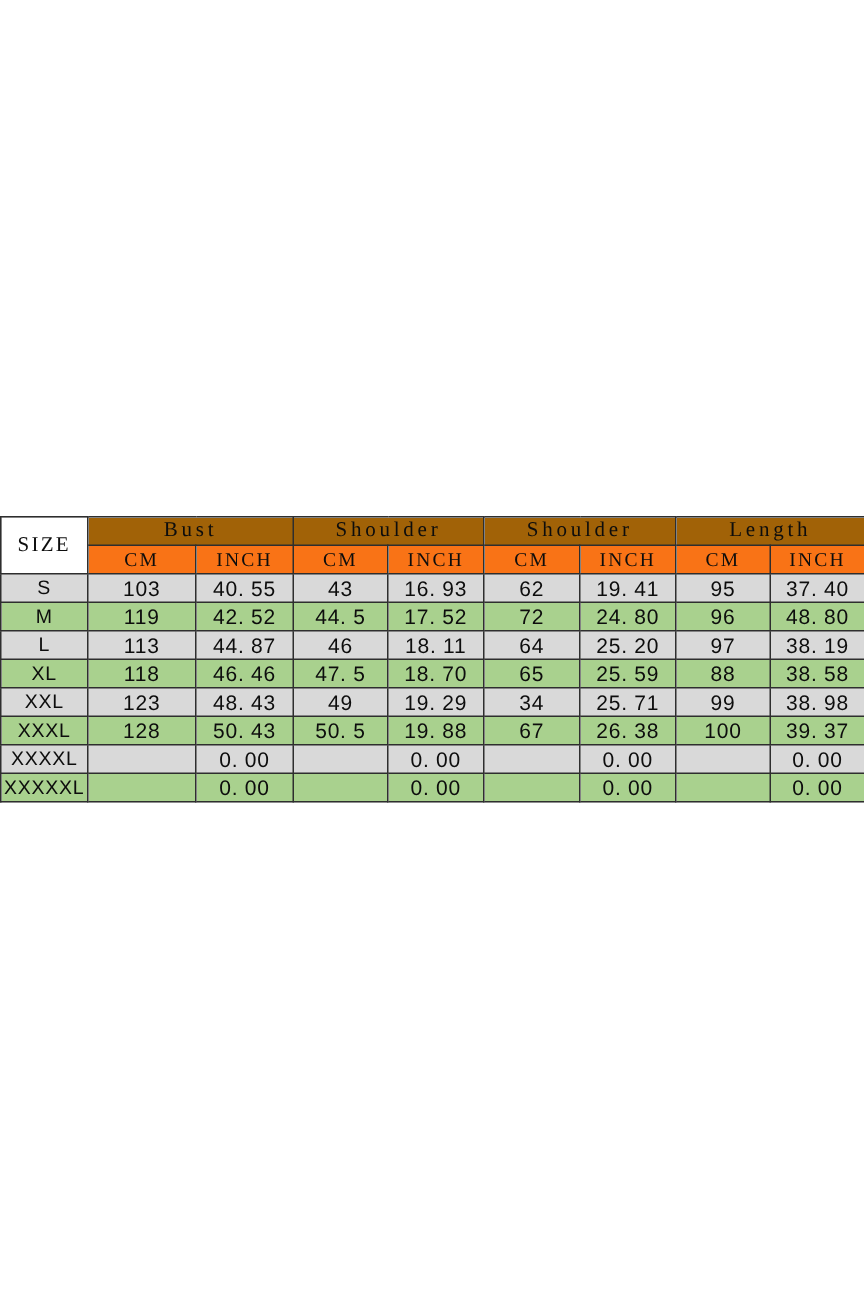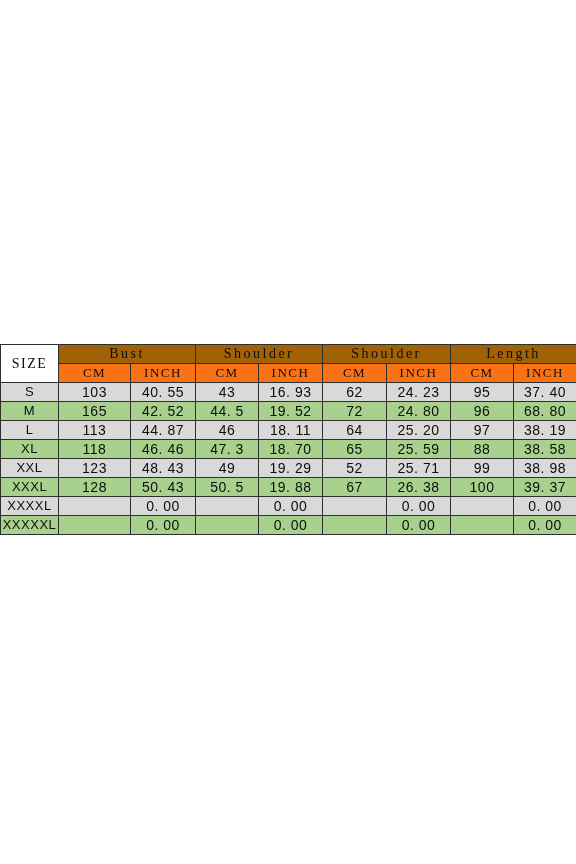--- a/index.html
+++ b/index.html
@@ -135,64 +135,64 @@
       </tr>
     </thead>
     <tbody id="chart-body">
         <tr class="row-gray">
           <td class="cell-size-label">S</td>
           <td class="cell-val">103</td>
           <td class="cell-val">40. 55</td>
           <td class="cell-val">43</td>
           <td class="cell-val">16. 93</td>
           <td class="cell-val">62</td>
-          <td class="cell-val">24. 23</td>
+          <td class="cell-val">19. 41</td>
           <td class="cell-val">95</td>
           <td class="cell-val">37. 40</td>
         </tr>
         <tr class="row-green">
           <td class="cell-size-label">M</td>
-          <td class="cell-val">165</td>
+          <td class="cell-val">119</td>
           <td class="cell-val">42. 52</td>
           <td class="cell-val">44. 5</td>
-          <td class="cell-val">19. 52</td>
+          <td class="cell-val">17. 52</td>
           <td class="cell-val">72</td>
           <td class="cell-val">24. 80</td>
           <td class="cell-val">96</td>
-          <td class="cell-val">68. 80</td>
+          <td class="cell-val">48. 80</td>
         </tr>
         <tr class="row-gray">
           <td class="cell-size-label">L</td>
           <td class="cell-val">113</td>
           <td class="cell-val">44. 87</td>
           <td class="cell-val">46</td>
           <td class="cell-val">18. 11</td>
           <td class="cell-val">64</td>
           <td class="cell-val">25. 20</td>
           <td class="cell-val">97</td>
           <td class="cell-val">38. 19</td>
         </tr>
         <tr class="row-green">
           <td class="cell-size-label">XL</td>
           <td class="cell-val">118</td>
           <td class="cell-val">46. 46</td>
-          <td class="cell-val">47. 3</td>
+          <td class="cell-val">47. 5</td>
           <td class="cell-val">18. 70</td>
           <td class="cell-val">65</td>
           <td class="cell-val">25. 59</td>
           <td class="cell-val">88</td>
           <td class="cell-val">38. 58</td>
         </tr>
         <tr class="row-gray">
           <td class="cell-size-label">XXL</td>
           <td class="cell-val">123</td>
           <td class="cell-val">48. 43</td>
           <td class="cell-val">49</td>
           <td class="cell-val">19. 29</td>
-          <td class="cell-val">52</td>
+          <td class="cell-val">34</td>
           <td class="cell-val">25. 71</td>
           <td class="cell-val">99</td>
           <td class="cell-val">38. 98</td>
         </tr>
         <tr class="row-green">
           <td class="cell-size-label">XXXL</td>
           <td class="cell-val">128</td>
           <td class="cell-val">50. 43</td>
           <td class="cell-val">50. 5</td>
           <td class="cell-val">19. 88</td>

